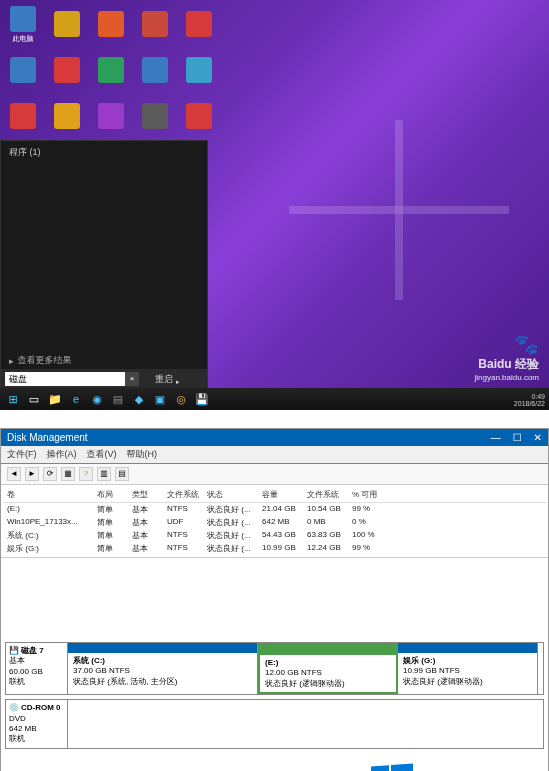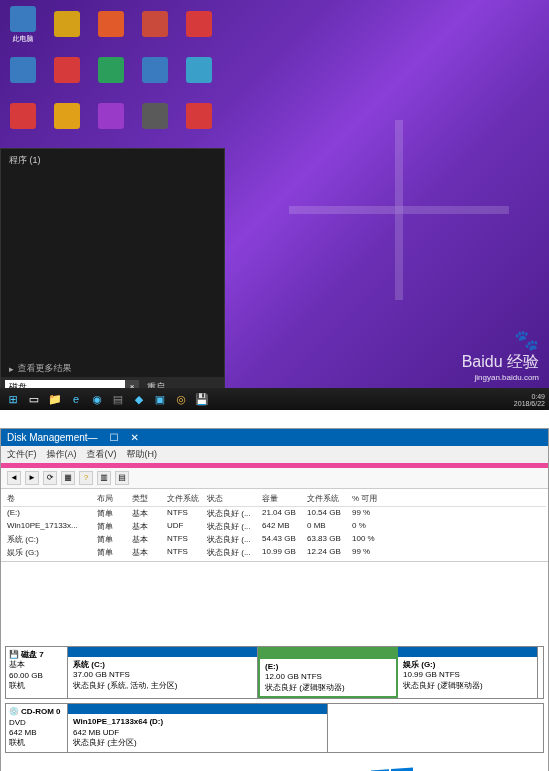--- a/index.html
+++ b/index.html
@@ -5,42 +5,42 @@
 *{margin:0;padding:0;box-sizing:border-box;font-family:"Microsoft YaHei",Arial,sans-serif}
 body{width:549px;background:#fff}
 .screenshot1{width:549px;height:410px;position:relative;background:linear-gradient(135deg,#4a1b8a 0%,#6b2fb5 35%,#8a3fd8 50%,#6b2fb5 65%,#4a1b8a 100%);overflow:hidden}
 .wallpaper-window{position:absolute;right:40px;top:120px;width:220px;height:180px;opacity:0.4}
 .wallpaper-window::before,.wallpaper-window::after{content:"";position:absolute;background:rgba(255,255,255,0.3)}
 .wallpaper-window::before{width:100%;height:100%;background:linear-gradient(180deg,transparent 48%,rgba(255,255,255,0.4) 48%,rgba(255,255,255,0.4) 52%,transparent 52%),linear-gradient(90deg,transparent 48%,rgba(255,255,255,0.4) 48%,rgba(255,255,255,0.4) 52%,transparent 52%)}
 .desktop-icons{position:absolute;top:5px;left:5px;display:grid;grid-template-columns:repeat(5,38px);gap:6px 6px}
 .dicon{width:36px;height:40px;display:flex;flex-direction:column;align-items:center;justify-content:center;font-size:7px;color:#fff}
 .dicon .ibox{width:26px;height:26px;border-radius:3px;margin-bottom:2px}
 .dicon-label{font-size:7px;color:#fff;text-align:center}
-.start-panel{position:absolute;left:0;top:148px;width:225px;height:250px;background:#1a1a1a;border:1px solid #333}
+.start-panel{position:absolute;left:0;top:140px;width:208px;height:250px;background:#1a1a1a;border:1px solid #333}
 .panel-header{padding:5px 8px;font-size:9px;color:#ccc}
 .search-result{margin:4px 6px;padding:5px 6px;background:#0d3a5c;border:1px solid #b33;font-size:9px;color:#fff;display:flex;align-items:center;gap:5px}
 .search-result-icon{width:12px;height:12px;background:#5a5a8a;border-radius:2px}
 .more-results{position:absolute;bottom:22px;left:8px;font-size:9px;color:#aaa;display:flex;align-items:center;gap:4px}
 .search-bar{position:absolute;bottom:0;left:0;width:100%;height:20px;background:#2a2a2a;display:flex;align-items:center}
 .search-input{margin-left:4px;width:120px;height:14px;background:#fff;border:none;font-size:9px;padding:0 4px}
 .search-x{background:#444;color:#fff;width:14px;height:14px;font-size:8px;text-align:center;line-height:14px}
-.shutdown{margin-left:8px;font-size:9px;color:#ccc;display:flex;align-items:flex-end;gap:3px}
+.shutdown{margin-left:16px;font-size:9px;color:#ccc;display:flex;align-items:flex-end;gap:3px}
 .shutdown-arrow{font-size:7px}
 .taskbar{position:absolute;bottom:0;left:0;width:100%;height:22px;background:linear-gradient(#222,#111);display:flex;align-items:center;padding:0 4px;gap:3px}
 .tb-item{width:18px;height:16px;display:flex;align-items:center;justify-content:center;font-size:11px}
 .watermark{position:absolute;right:10px;bottom:28px;text-align:right;color:rgba(255,255,255,0.85);font-size:9px}
 .watermark .paw{font-size:20px}
-.watermark .bd{font-size:16px;font-weight:normal}
+.watermark .bd{font-size:12px;font-weight:bold}
 .watermark .sub{font-size:8px}
 .tray{position:absolute;right:4px;bottom:3px;font-size:7px;color:#ccc;text-align:right}
 
 .screenshot2{width:549px;margin-top:18px;border:1px solid #999;background:#fff;position:relative}
-.titlebar{background:#0063b1;color:#fff;padding:3px 6px;font-size:10px;display:flex;justify-content:flex-start;align-items:center}
+.titlebar{background:#0063b1;color:#fff;padding:3px 6px;font-size:10px;display:flex;justify-content:space-between;align-items:center}
 .titlebar-icons{display:flex;gap:12px;font-size:10px}
-.menubar{background:#f0f0f0;padding:2px 6px;font-size:9px;color:#333;border-bottom:5px solid #ec4899}
+.menubar{background:#f0f0f0;padding:2px 6px;font-size:9px;color:#333;border-bottom:1px solid #ec4899}
 .menubar span{margin-right:10px}
 .toolbar{background:#f8f8f8;padding:3px 6px;display:flex;gap:4px;border-bottom:1px solid #ccc}
 .tbtn{width:14px;height:14px;border:1px solid #ccc;background:#eee;font-size:8px;text-align:center;line-height:12px}
 .volume-list{padding:2px;font-size:8px;border-bottom:1px solid #ccc}
 .vl-header{display:flex;color:#333;padding:2px 4px;border-bottom:1px solid #ddd}
 .vl-row{display:flex;padding:1px 4px;color:#222}
 .vl-col{overflow:hidden;white-space:nowrap}
 .c-vol{width:90px}
 .c-lay{width:35px}
 .c-typ{width:35px}
@@ -270,28 +270,20 @@
     <div class="disk-row">
       <div class="disk-label">
         <div style="display:flex;align-items:center;gap:2px">
             <span>💿</span>
             <b>CD-ROM 0</b>
           </div>
         <div>DVD</div>
         <div>642 MB</div>
         <div>联机</div>
       </div>
-      <div class="disk-parts">
-        <div class="part" style="flex:0 0 260px">
-          <div class="part-bar bar-blue"></div>
-          <b>Win10PE_17133x64 (D:)</b><br>
-          <span>642 MB UDF</span><br>
-          <span>状态良好 (主分区)</span>
-        </div>
-      </div>
     </div>
   </div>
 
   <div class="logo-area">
     <div class="win-logo">
         <div></div>
         <div></div>
       </div>
     <div class="logo-text"><b>Win10</b><span>之家</span></div>
   </div>

